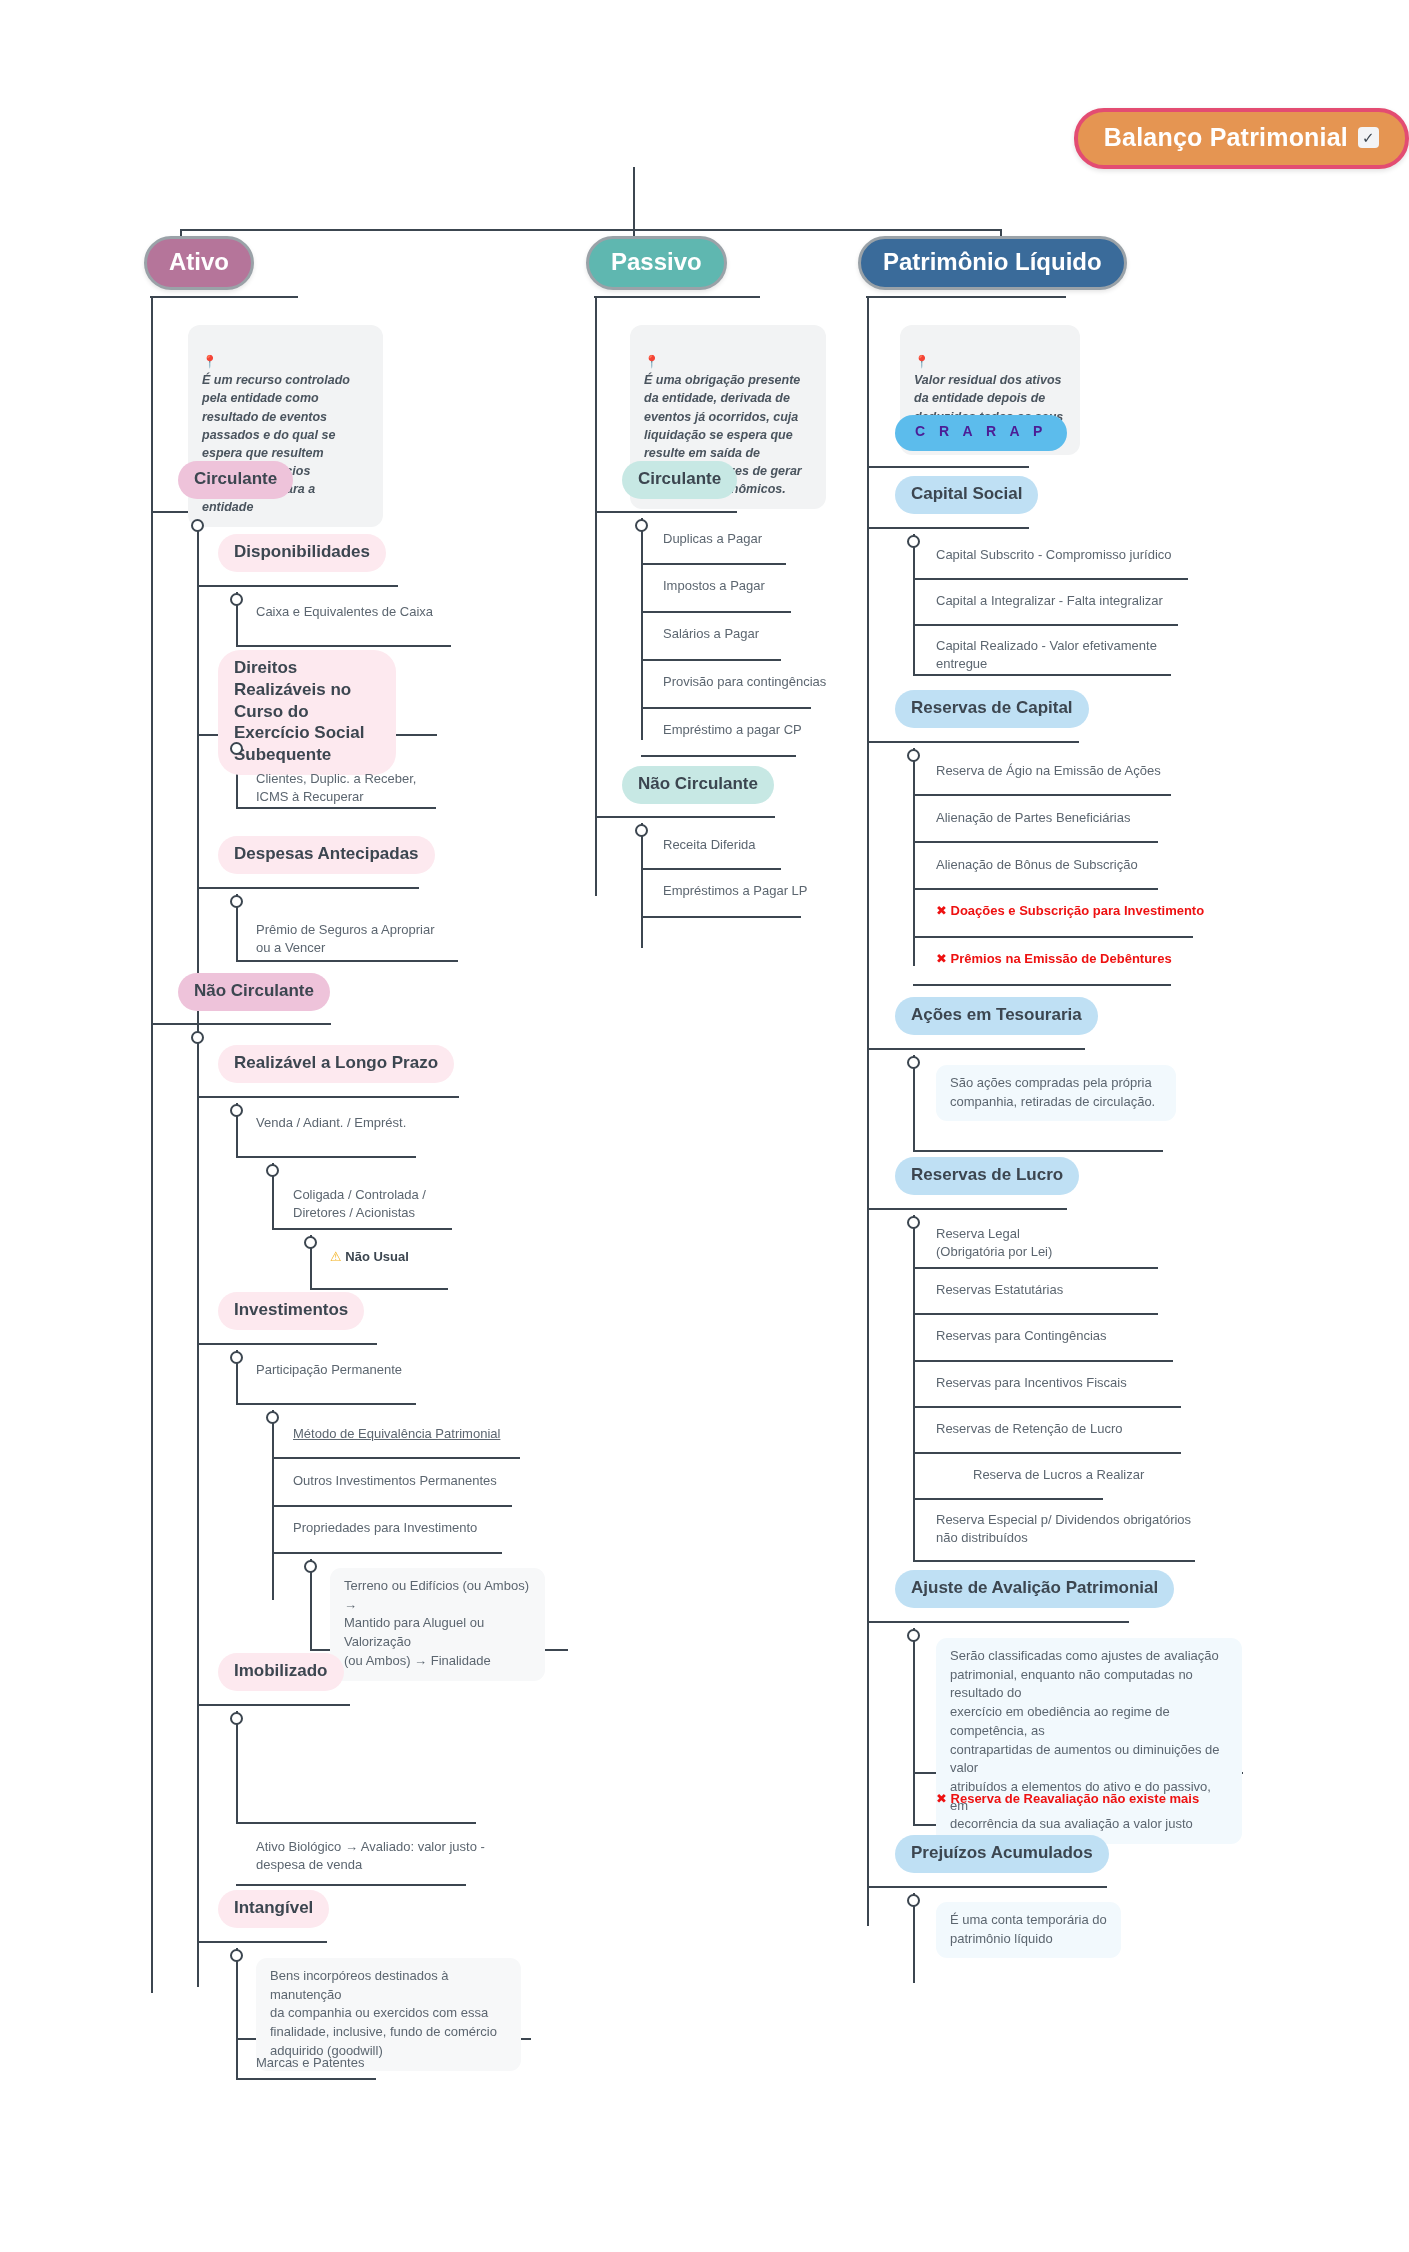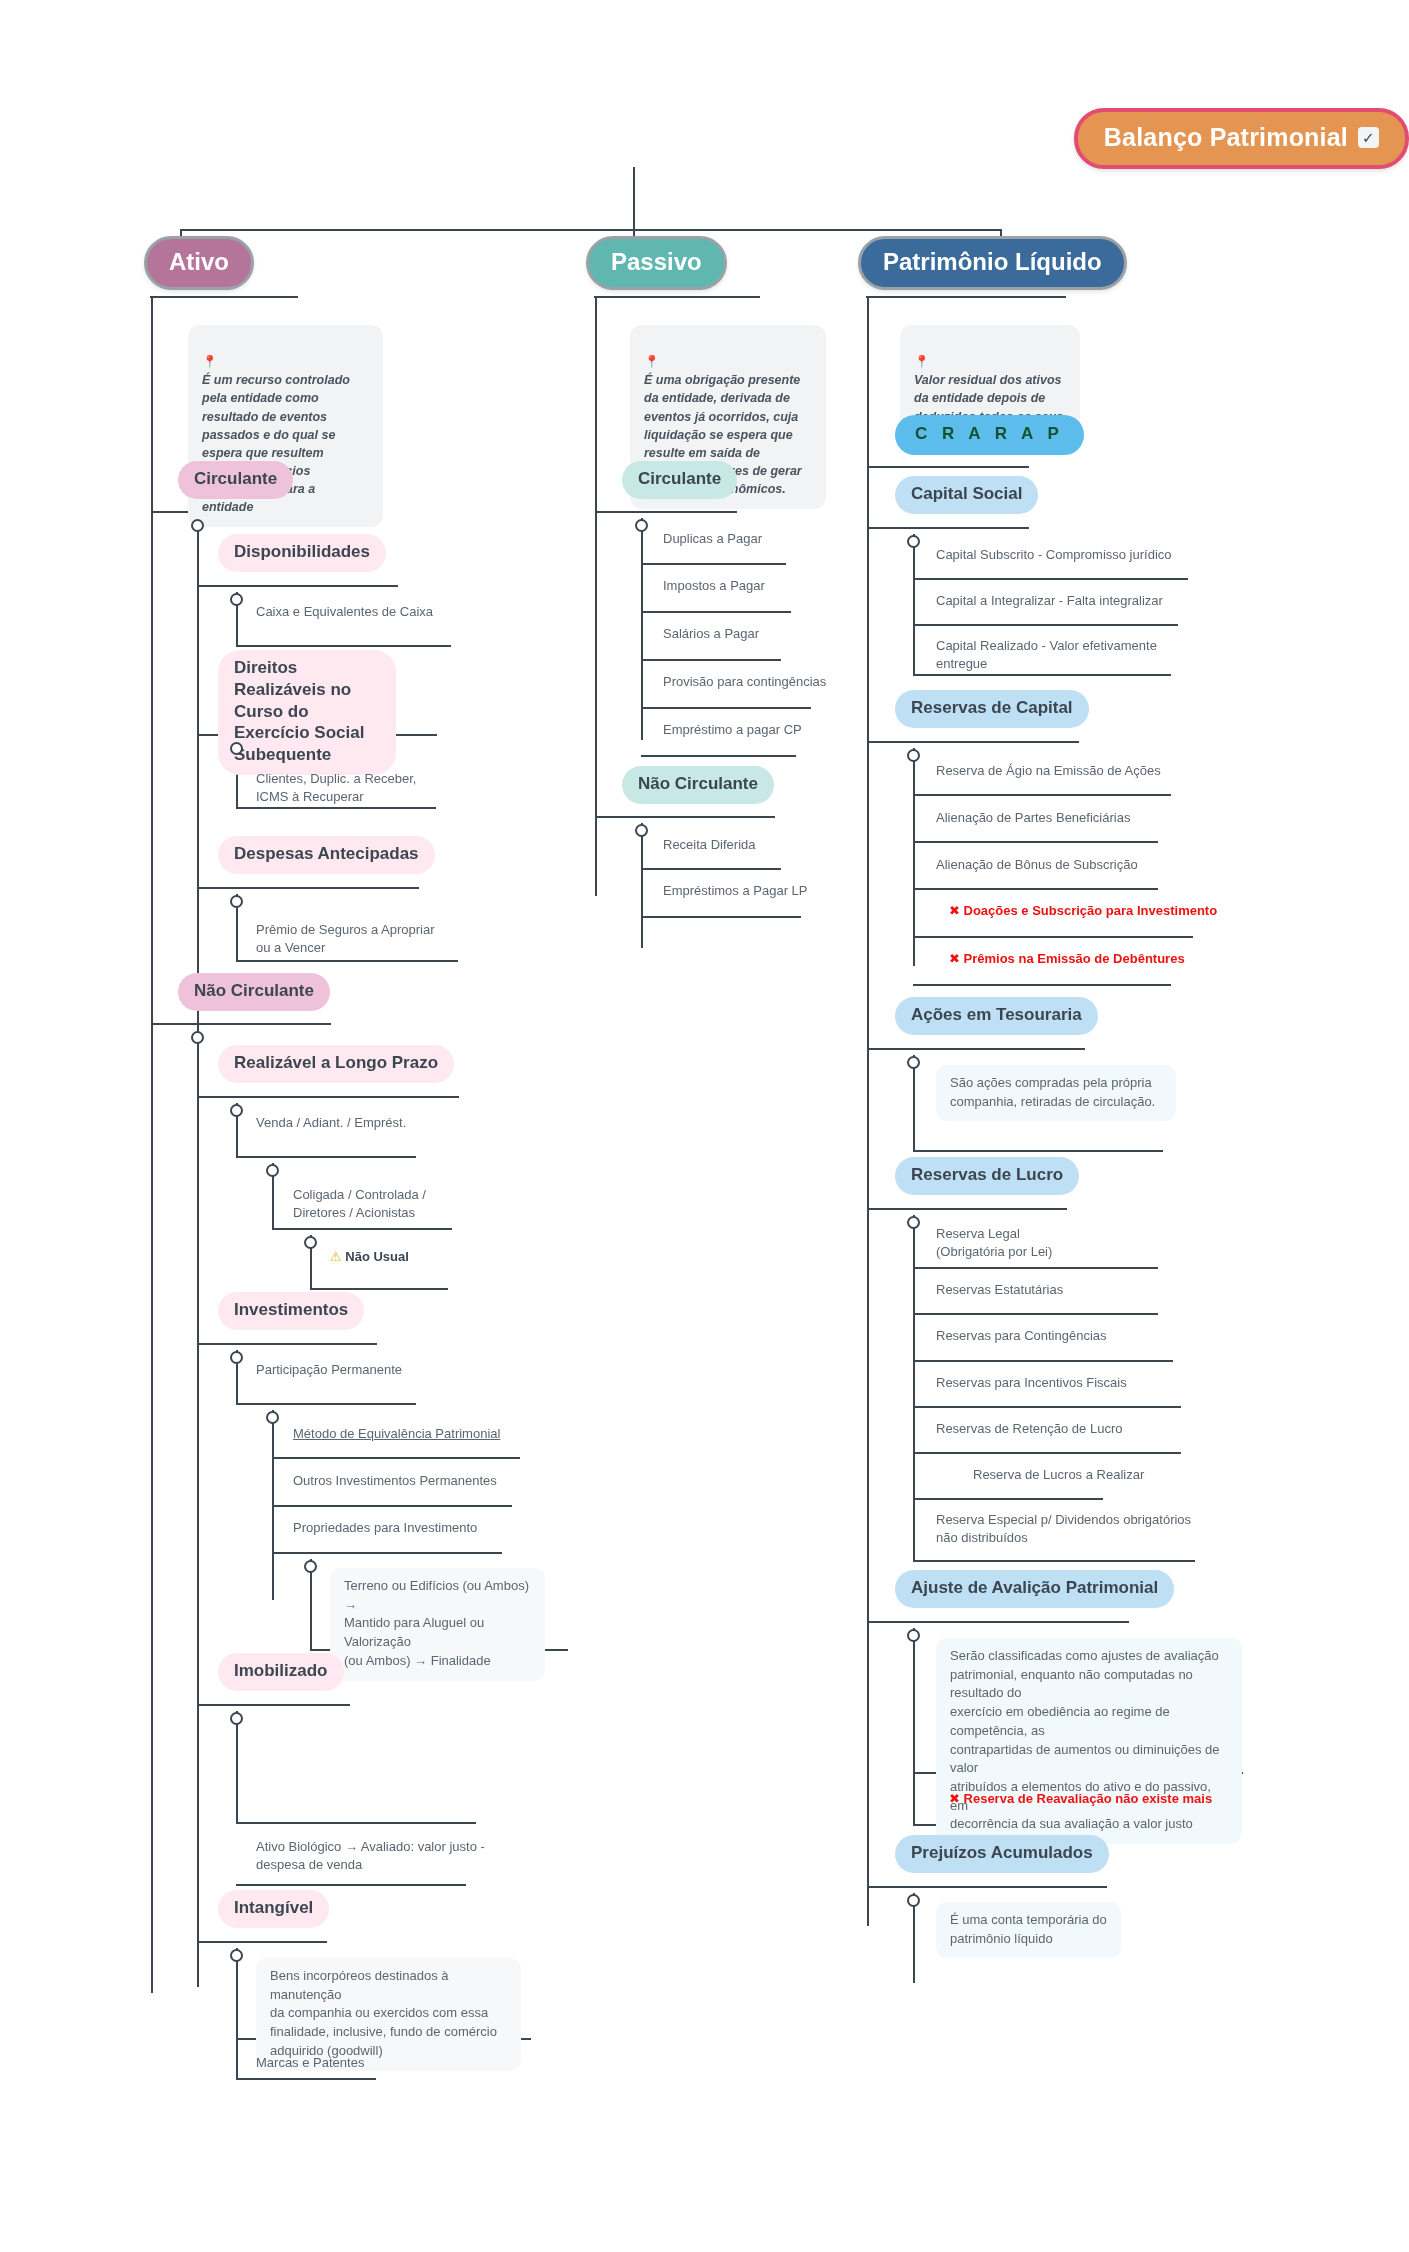--- a/index.html
+++ b/index.html
@@ -105,34 +105,34 @@
     font-weight: 700;
     line-height: 1.28;
     white-space: pre-line;
   }
   
   .pill-l2-a { background: #eec3da; color: #3c4650; font-size: 17px; }
   .pill-l3-a { background: #fde9ef; color: #3c4650; font-size: 17px; }
   .pill-l2-p { background: #c7e8e4; color: #3c4650; font-size: 17px; }
   .pill-l2-b { background: #bfe0f4; color: #3c4650; font-size: 17px; }
   .pill-crarap {
-    background: #5cbcec; color: #14532d; font-size: 17px;
+    background: #5cbcec; color: #4c1d95; font-size: 14px;
     letter-spacing: 5px; padding: 8px 20px 10px 20px;
   }
 
   
   .leaf {
     position: absolute;
     font-size: 13px;
     line-height: 1.42;
     color: #5c6670;
     white-space: pre-line;
     z-index: 3;
   }
-  .leaf.red { color: #ee1111; font-weight: 700; margin-left: 13px; }
+  .leaf.red { color: #ee1111; font-weight: 700; }
   .leaf.bold { color: #3c4650; font-weight: 700; }
 
   
   .notebox {
     position: absolute;
     background: #f7f8f9;
     border-radius: 11px;
     padding: 9px 14px 10px 14px;
     font-size: 13px;
     line-height: 1.44;

